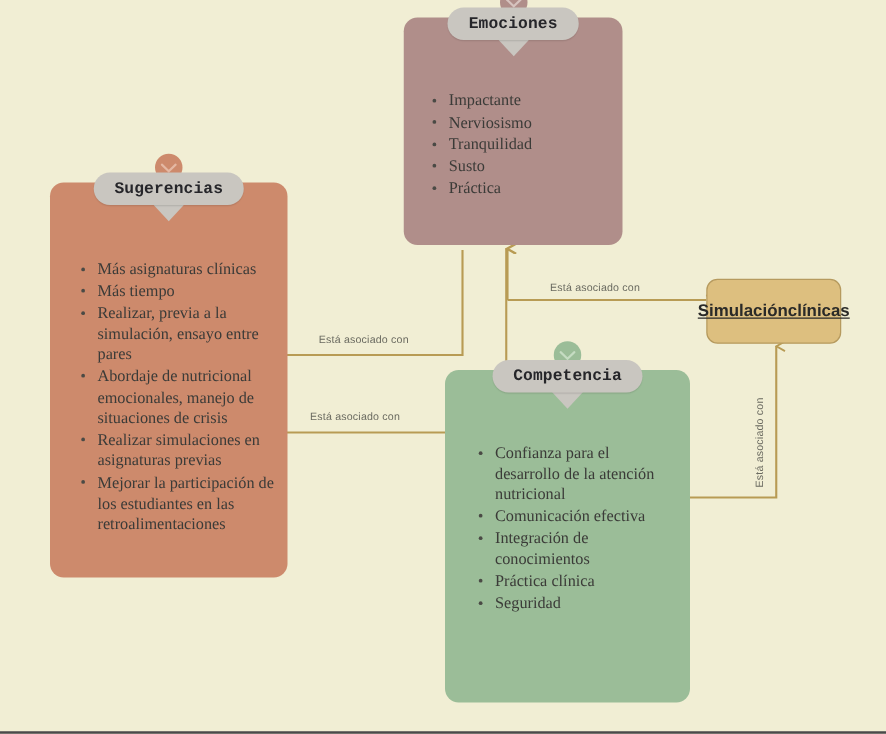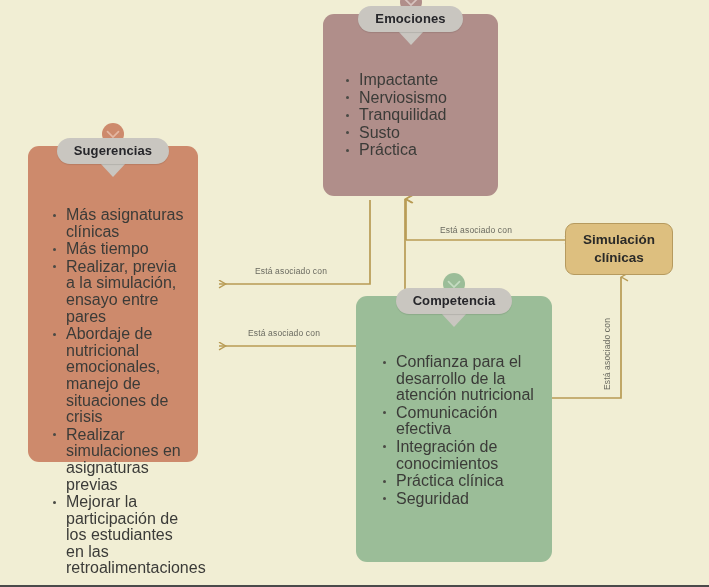--- a/index.html
+++ b/index.html
@@ -37,25 +37,26 @@
   .node .list{
     position:absolute;
     left:18px;right:12px;
     top:52px;
     margin:0;
     padding:0 0 0 16px;
     list-style:none;
   }
   .node .list li{
     position:relative;
-    font-size:16px;
+    font-size:13px;
     line-height:16.6px;
     color:#3b3b38;
     margin:0 0 1px 0;
     padding-left:2px;
+    font-family:Liberation Serif, serif;
   }
   .node .list li::before{
     content:"";
     position:absolute;
     left:-11px;top:6.5px;
     width:3px;height:3px;
     background:#4a4a45;
     border-radius:50%;
   }
   
@@ -72,20 +73,21 @@
     background:#c9c6c0;
     border-radius:14px;
     padding:5px 17px 6px 17px;
     font-size:13px;
     font-weight:bold;
     color:#26262a;
     white-space:nowrap;
     pointer-events:auto;
     box-shadow:0 1px 1px rgba(0,0,0,.10);
     letter-spacing:.1px;
+    font-family:Liberation Mono, monospace;
   }
   .hdr-tail{
     width:0;height:0;
     border-left:13px solid transparent;
     border-right:13px solid transparent;
     border-top:14px solid #c9c6c0;
     margin-top:-1px;
   }
   .chev{
     position:absolute;
@@ -170,21 +172,21 @@
     </div>
     <ul class="list" style="top:58px;">
       <li>Impactante</li>
       <li>Nerviosismo</li>
       <li>Tranquilidad</li>
       <li>Susto</li>
       <li>Práctica</li>
     </ul>
   </div>
 
-  <div class="node" id="n-sugerencias" style="left:28px;top:146px;width:170px;height:316px;">
+  <div class="node" id="n-sugerencias" style="left:40px;top:146px;width:190px;height:316px;">
     <div class="body" style="background:#cd8a6c;"></div>
     <div class="chev" style="background:#cd8a6c;">
       <svg width="14" height="9" viewBox="0 0 14 9">
         <path d="M1.5,1.7 L7,7 L12.5,1.7" fill="none" stroke="#e4b8a3" stroke-width="1.7" stroke-linecap="round"></path>
       </svg>
     </div>
     <div class="hdr-wrap">
       <div class="hdr">Sugerencias</div>
       <div class="hdr-tail"></div>
     </div>
@@ -211,18 +213,18 @@
     </div>
     <ul class="list" style="top:58px;left:22px;right:10px;">
       <li>Confianza para el desarrollo de la atención nutricional</li>
       <li>Comunicación efectiva</li>
       <li>Integración de conocimientos</li>
       <li>Práctica clínica</li>
       <li>Seguridad</li>
     </ul>
   </div>
 
-  <div class="plain" id="n-simulacion" style="left:565px;top:223px;width:108px;height:52px;background:#ddbf7f;border:1.3px solid #b69a5e;flex-direction:column;">
+  <div class="plain" id="n-simulacion" style="left:565px;top:223px;width:108px;height:52px;background:#ddbf7f;border:1.3px solid #b69a5e;flex-direction:row;text-decoration:underline;">
     <span>Simulación</span>
     <span>clínicas</span>
   </div>
 
 </div>
 
 </body></html>

